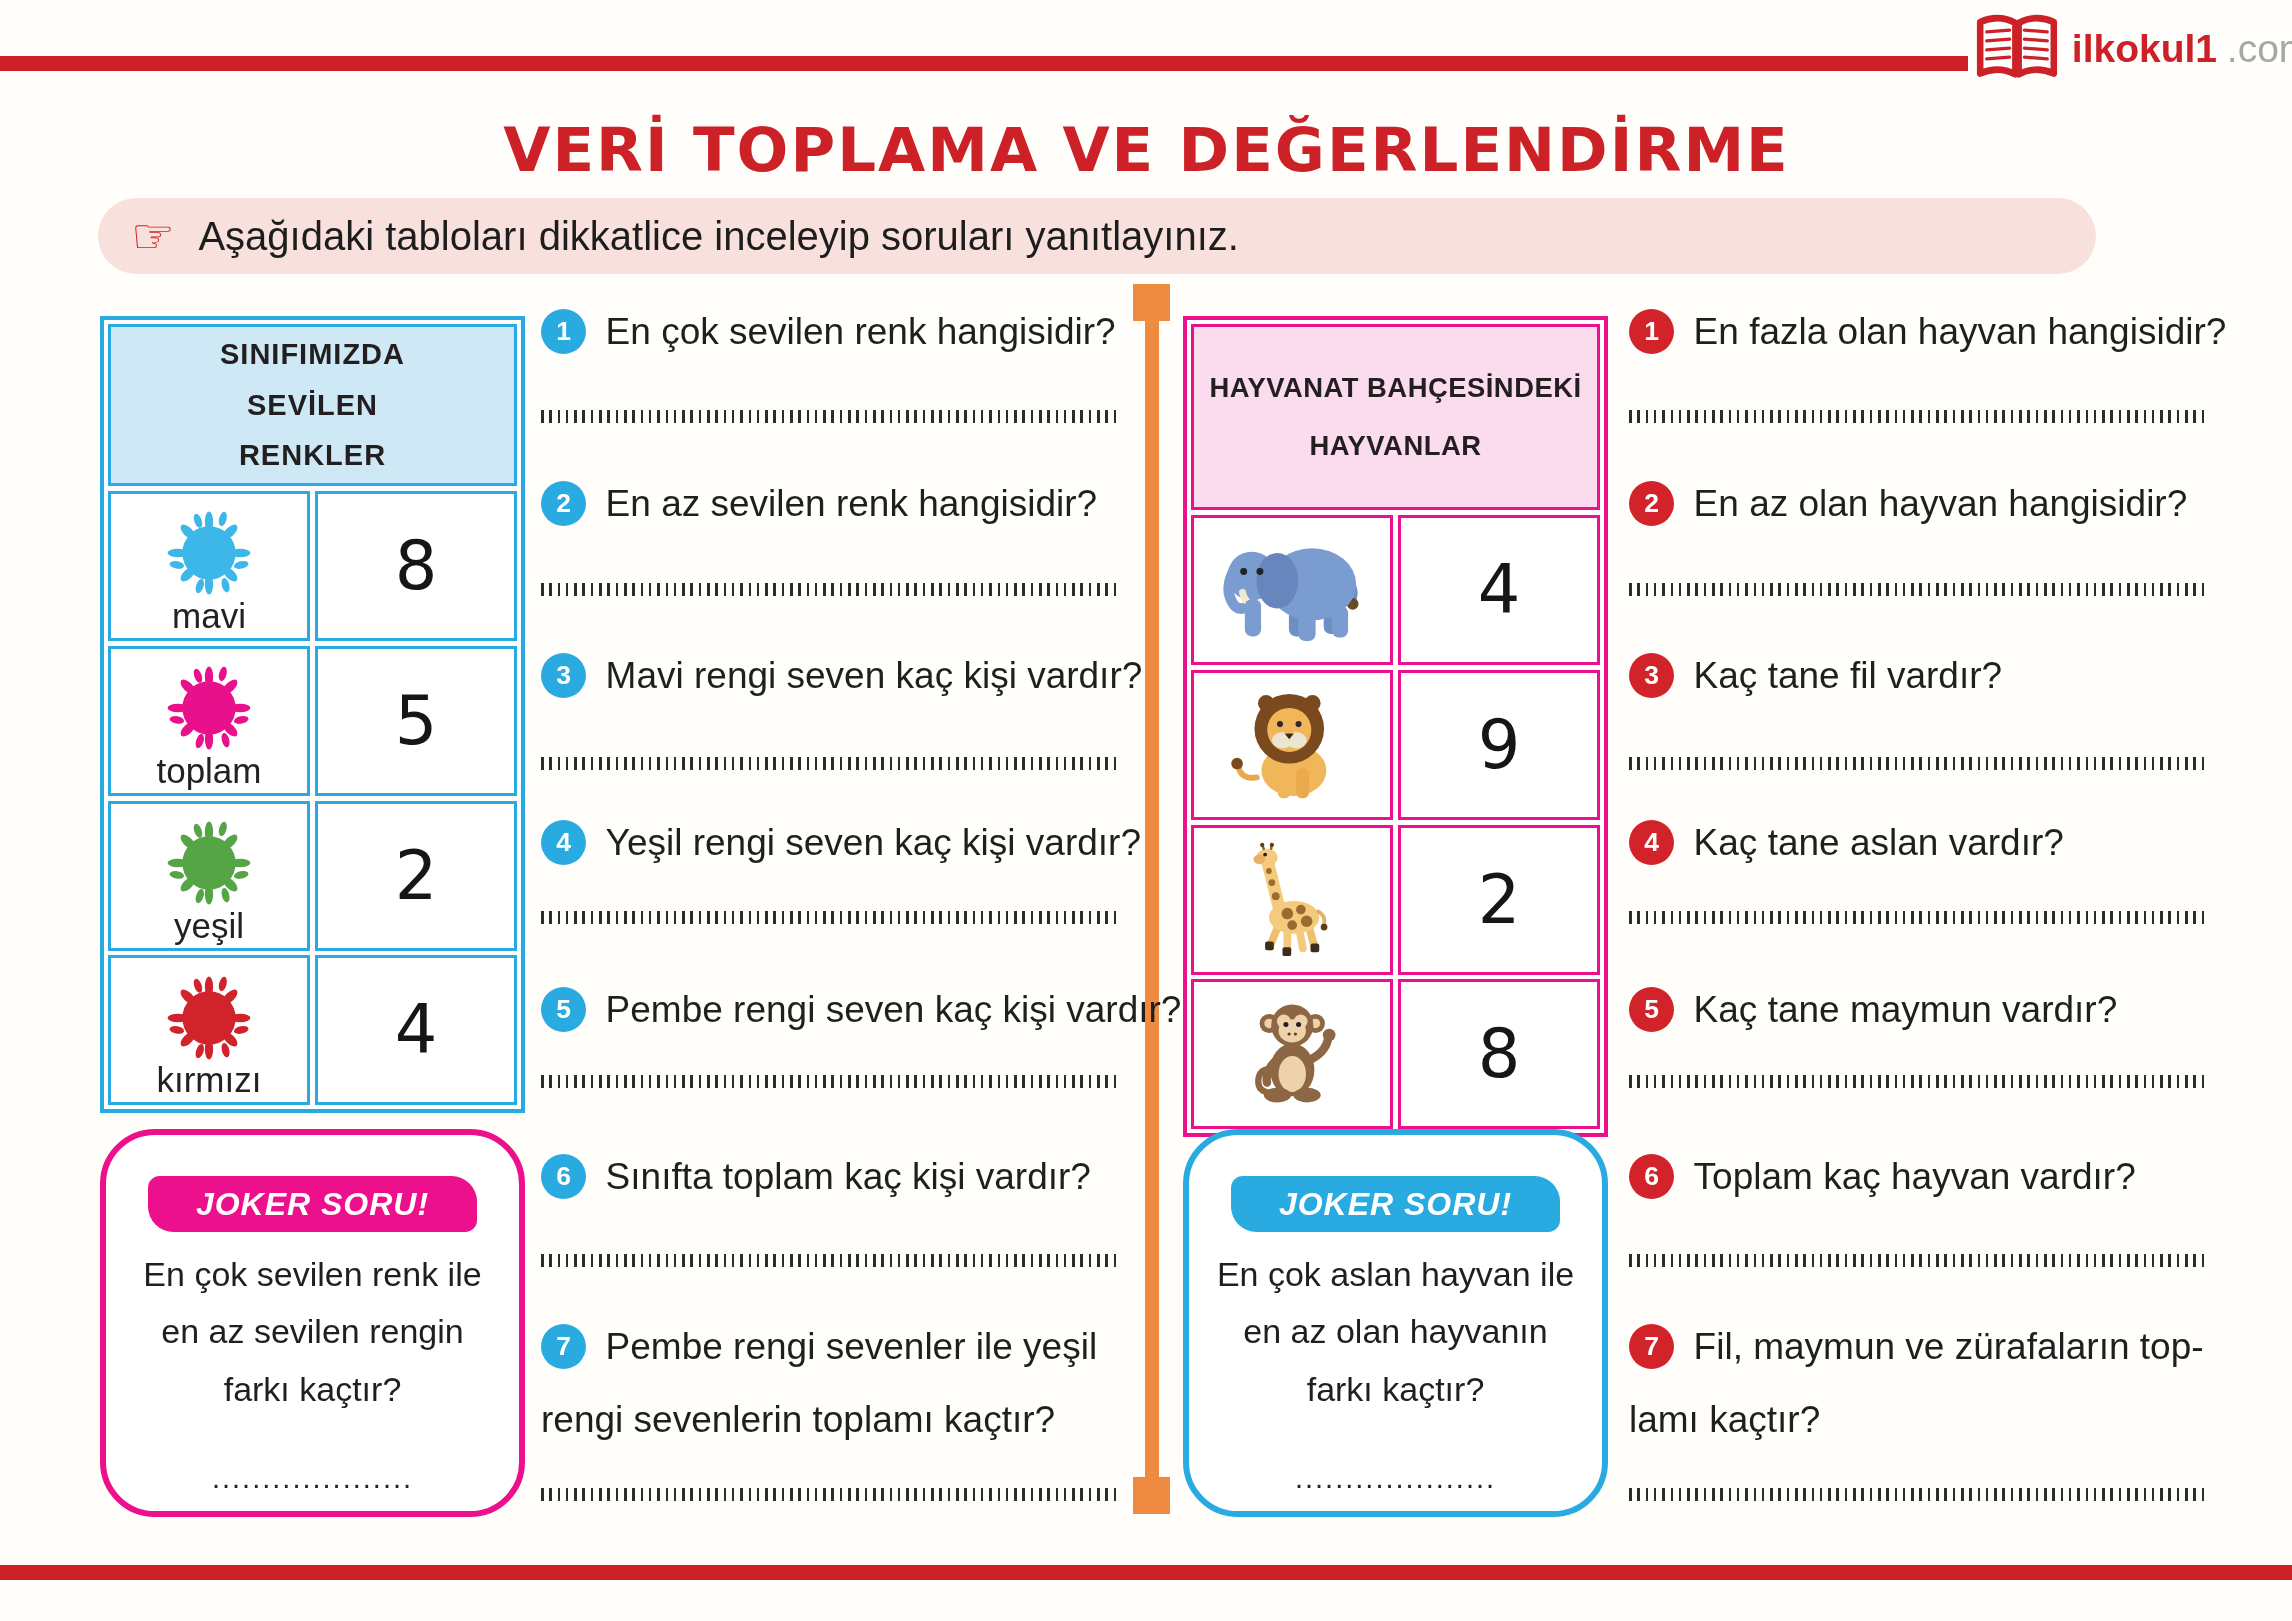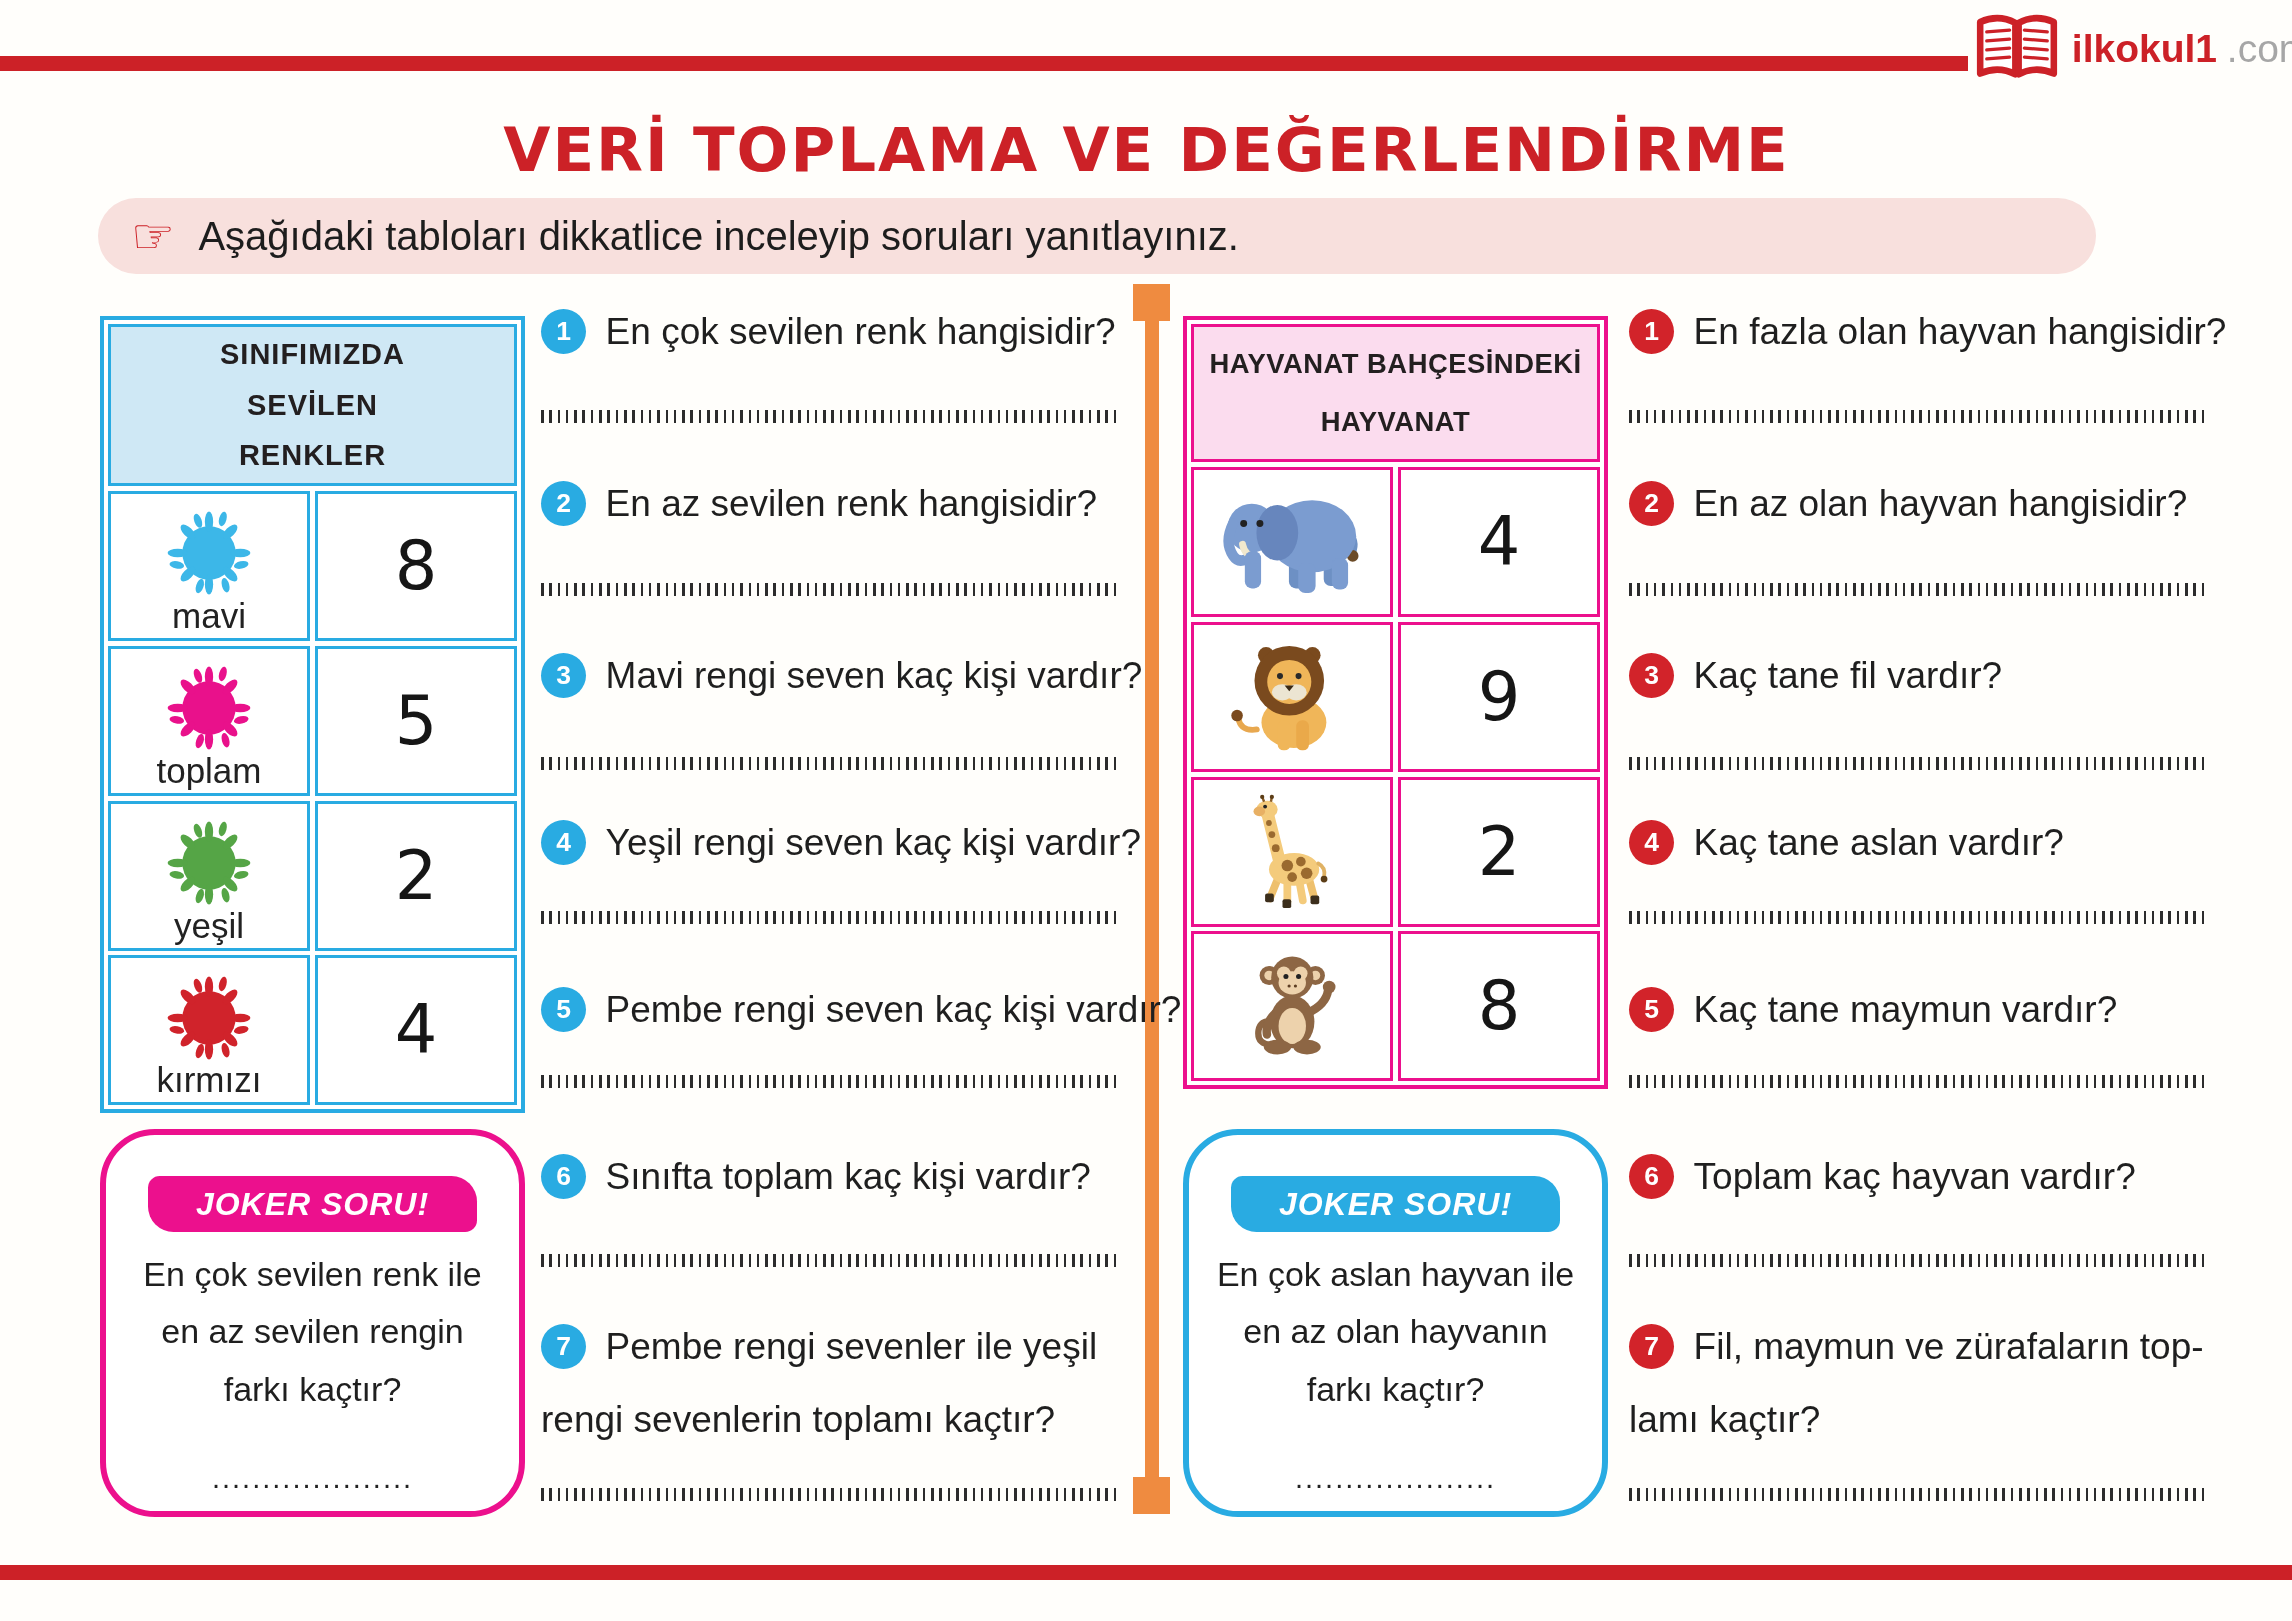--- a/index.html
+++ b/index.html
@@ -29,21 +29,21 @@
   .div-bar{position:absolute;left:1145px;top:286px;width:13.7px;height:1227px;background:#ef8b40;}
 
   
   .dtable{position:absolute;top:316px;width:425px;box-sizing:border-box;background:#fff;
           padding:3.9px;display:flex;flex-direction:column;gap:4.9px;}
   .dtable.blue{left:100px;border:4.9px solid #29abe2;}
   .dtable.pink{left:1183px;border:4.9px solid #ec108d;}
   .thead{box-sizing:border-box;display:flex;flex-direction:column;justify-content:center;align-items:center;
          font-weight:bold;color:#231f20;}
   .dtable.blue .thead{border:3.9px solid #29abe2;background:#cfe8f5;height:162px;font-size:29px;line-height:1.75;letter-spacing:1px;}
-  .dtable.pink .thead{border:3.9px solid #ec108d;background:#fbdcee;height:138px;font-size:27.4px;line-height:2.1;letter-spacing:0.5px;}
+  .dtable.pink .thead{border:3.9px solid #ec108d;background:#fbdcee;height:186px;font-size:27.4px;line-height:2.1;letter-spacing:0.5px;}
   .trow{display:flex;gap:4.9px;height:150px;}
   .cell{box-sizing:border-box;background:#fff;flex:1;display:flex;align-items:center;justify-content:center;position:relative;}
   .dtable.blue .cell{border:3.9px solid #29abe2;}
   .dtable.pink .cell{border:3.9px solid #ec108d;}
   .splat{width:92px;height:92px;margin-bottom:25.5px;}
   .cell-label{position:absolute;bottom:2px;left:0;right:0;text-align:center;font-size:35px;color:#222;}
   .num{font-size:67px;color:#161616;font-family:"DejaVu Sans",sans-serif;}
   .animal{height:116px;}
 
   
@@ -182,21 +182,21 @@
       </div>
       <div class="cell">
         <span class="num">4</span>
       </div>
     </div>
   </div>
 
   <div class="dtable pink">
     <div class="thead">
       <div>HAYVANAT BAHÇESİNDEKİ</div>
-      <div>HAYVANAT</div>
+      <div>HAYVANLAR</div>
     </div>
     <div class="trow">
       <div class="cell">
         <svg class="animal" viewBox="0 0 130 100">
           <path d="M112 40 q10 8 5 20" stroke="#6d90c4" stroke-width="5" fill="none" stroke-linecap="round"></path>
           <circle cx="117" cy="62" r="5" fill="#6b4a26"></circle>
           <rect x="62" y="64" width="15" height="26" rx="6" fill="#6d90c4"></rect>
           <rect x="92" y="60" width="15" height="28" rx="6" fill="#6d90c4"></rect>
           <ellipse cx="82" cy="45" rx="38" ry="31" fill="#7b9cd0"></ellipse>
           <rect x="70" y="68" width="15" height="26" rx="6" fill="#7b9cd0"></rect>

